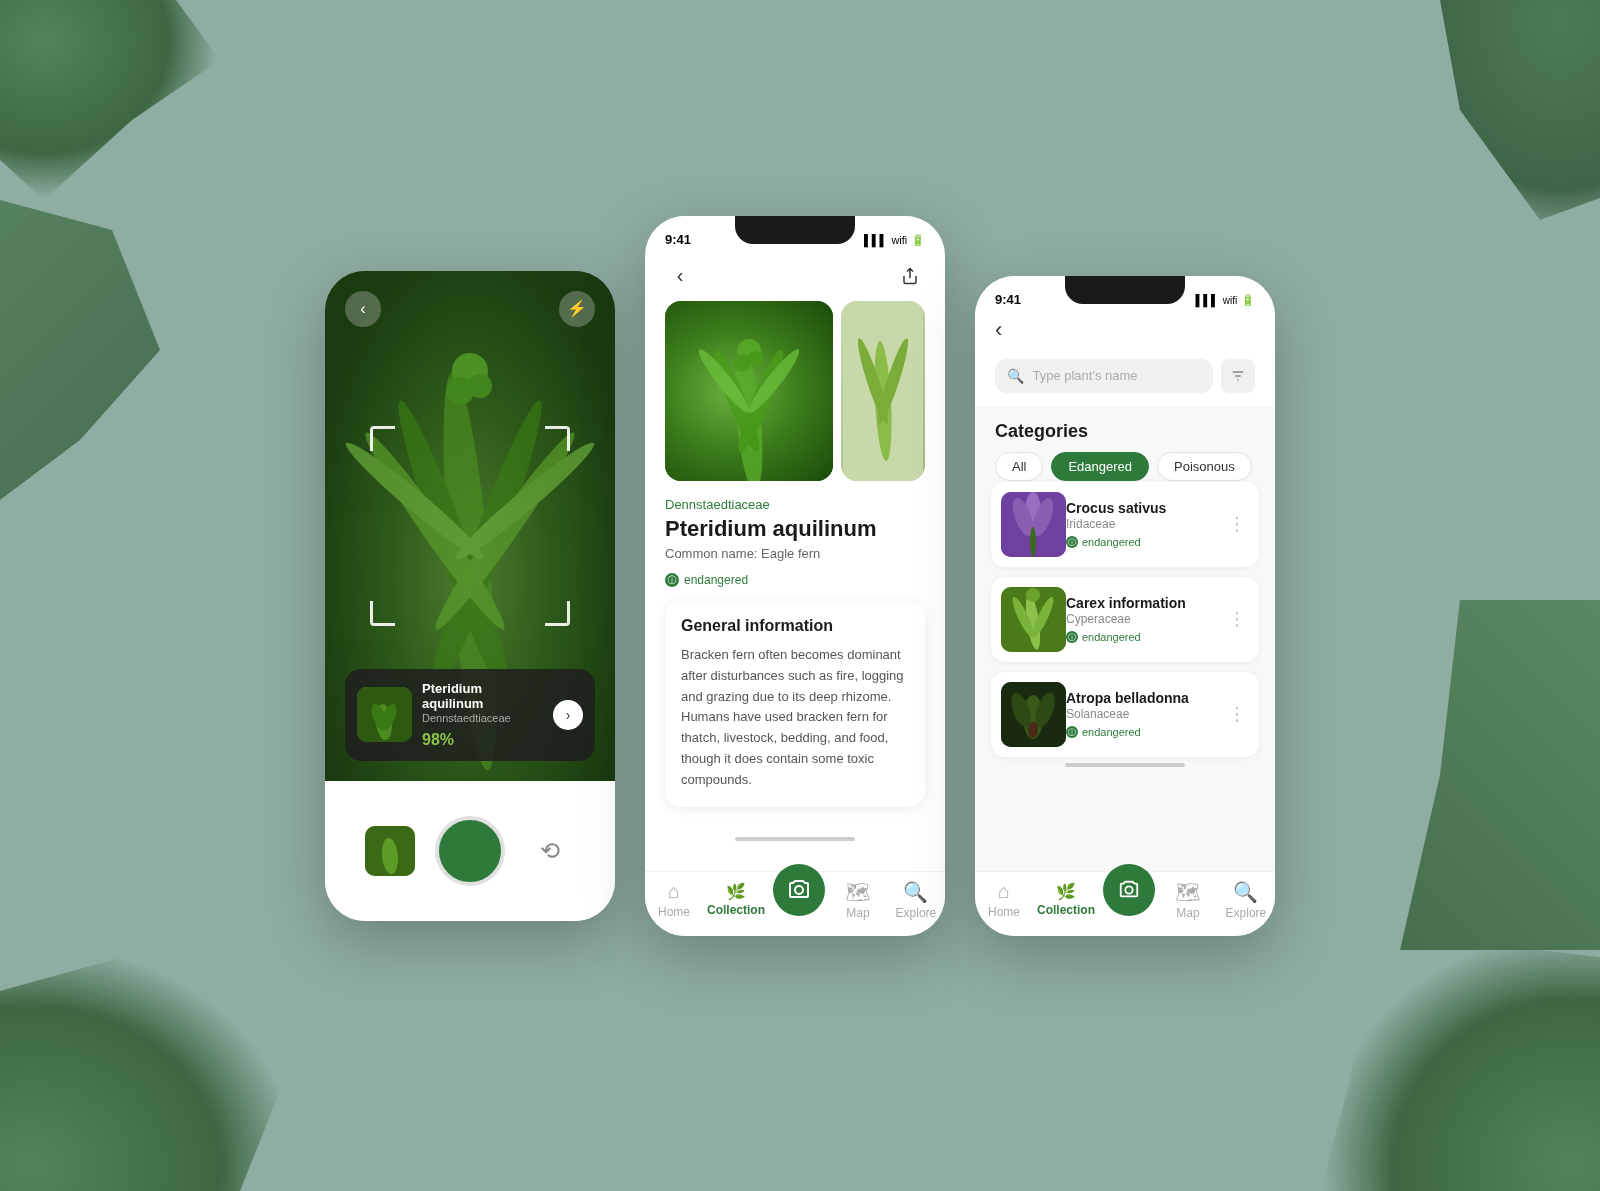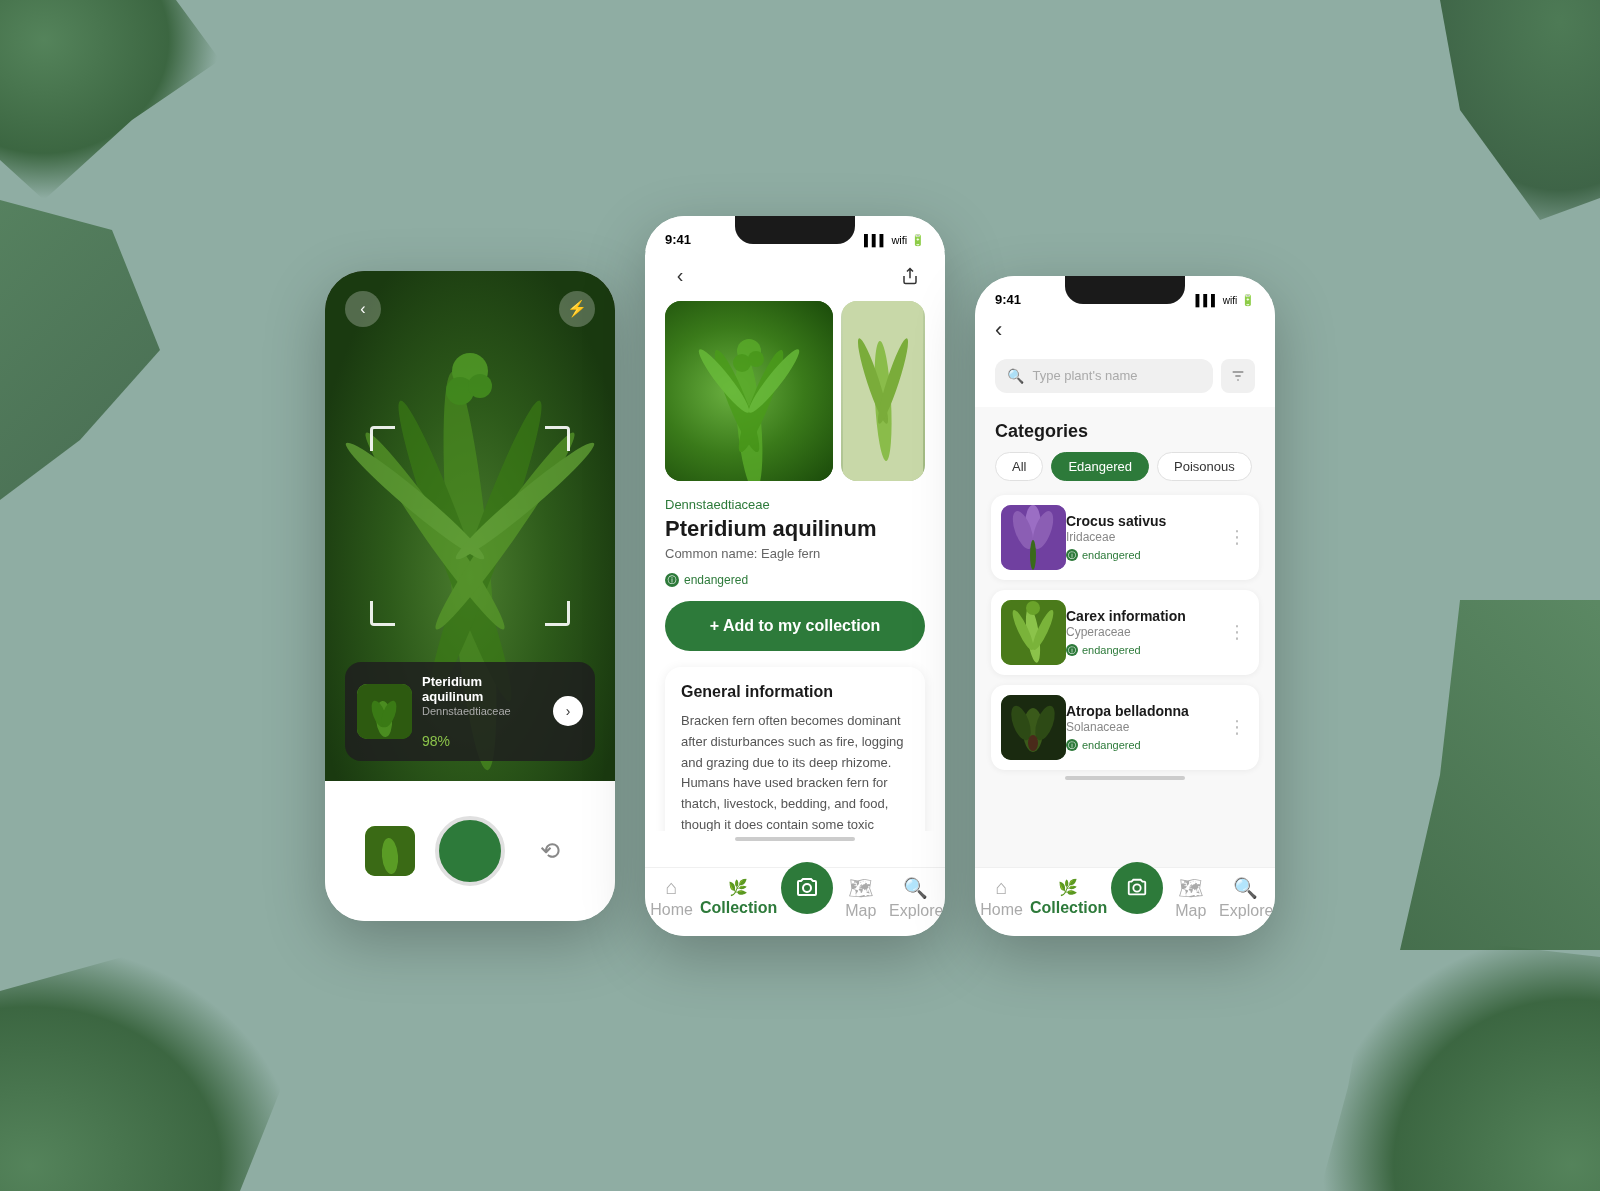--- a/index.html
+++ b/index.html
@@ -175,21 +175,21 @@
     .result-thumb {
       width: 55px; height: 55px;
       border-radius: 10px;
       background: linear-gradient(135deg, #6ab03a, #2d6a10);
       overflow: hidden;
       flex-shrink: 0;
     }
     .result-info { flex: 1; }
     .result-name { color: white; font-size: 13px; font-weight: 600; }
     .result-family { color: #aaa; font-size: 11px; margin-top: 1px; }
-    .result-pct { color: #8bc34a; font-size: 14px; font-weight: 400; margin-top: 16px; }
+    .result-pct { color: #8bc34a; font-size: 16px; font-weight: 700; margin-top: 7px; }
     .result-arrow {
       width: 30px; height: 30px;
       background: white;
       border-radius: 50%;
       display: flex; align-items: center; justify-content: center;
       color: #333;
       font-size: 14px;
     }
 
     .cam-bottom {
@@ -362,21 +362,21 @@
       gap: 2px;
       cursor: pointer;
       min-width: 50px;
     }
     .nav-icon {
       font-size: 20px;
       color: #aaa;
     }
     .nav-icon.active { color: #2d7a3a; }
     .nav-label {
-      font-size: 16px;
+      font-size: 12px;
       color: #aaa;
     }
     .nav-label.active { color: #2d7a3a; font-weight: 600; }
     .nav-identify {
       width: 52px; height: 52px;
       background: #2d7a3a;
       border-radius: 50%;
       display: flex; align-items: center; justify-content: center;
       margin-top: -20px;
       color: white;
@@ -402,21 +402,21 @@
     .filter-btn {
       width: 34px; height: 34px;
       background: #f0f0f0;
       border-radius: 8px;
       display: flex; align-items: center; justify-content: center;
       color: #888;
       font-size: 14px;
       cursor: pointer;
     }
 
-    .categories-section { padding: 0 20px; margin-bottom: 14px; }
+    .categories-section { padding: 0 20px; margin-bottom: 1px; }
     .cat-title { font-size: 18px; font-weight: 700; color: #1a1a1a; margin-bottom: 10px; }
     .cat-pills { display: flex; gap: 8px; }
     .cat-pill {
       padding: 6px 16px;
       border-radius: 20px;
       font-size: 13px;
       font-weight: 500;
       cursor: pointer;
       border: 1.5px solid #e0e0e0;
       background: white;
@@ -599,21 +599,20 @@
         </div>
       </div>
       <div class="detail-body">
         <div class="plant-family">Dennstaedtiaceae</div>
         <div class="plant-name">Pteridium aquilinum</div>
         <div class="plant-common">Common name: Eagle fern</div>
         <div class="status-badge">
           <span class="status-dot">ⓘ</span>
           <span>endangered</span>
         </div>
-        <button class="add-btn">+ Add to my collection</button>
         <div class="info-card">
           <div class="info-title">General information</div>
           <div class="info-text">Bracken fern often becomes dominant after disturbances such as fire, logging and grazing due to its deep rhizome. Humans have used bracken fern for thatch, livestock, bedding, and food, though it does contain some toxic compounds.</div>
         </div>
         
       </div>
     </div>
 
     <div class="bottom-nav">
       <div class="nav-item">

